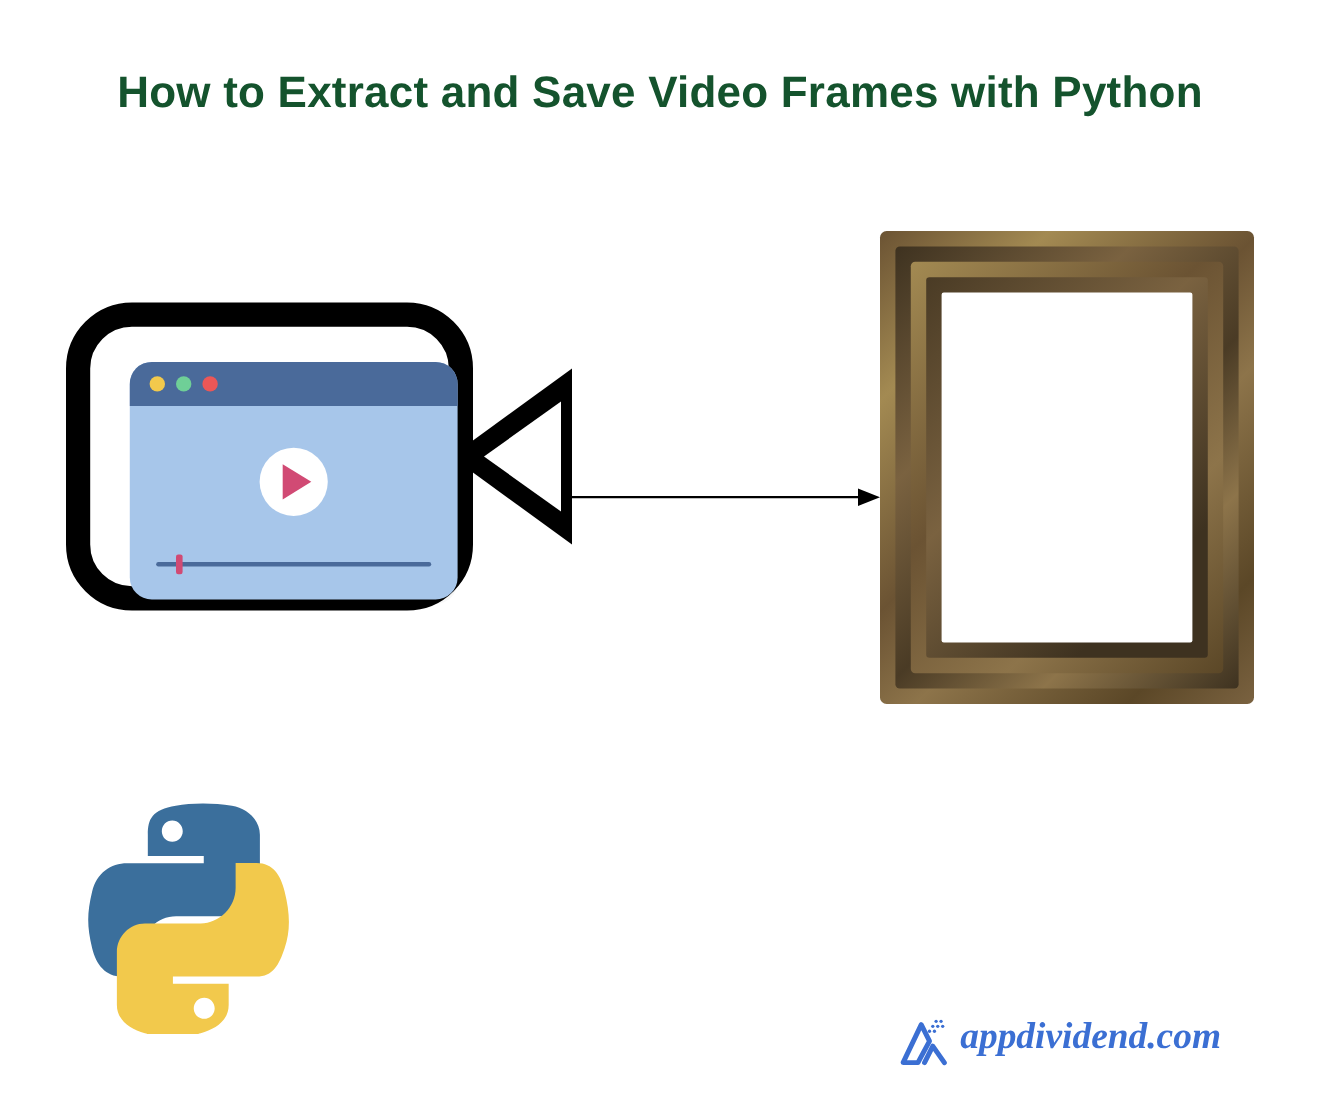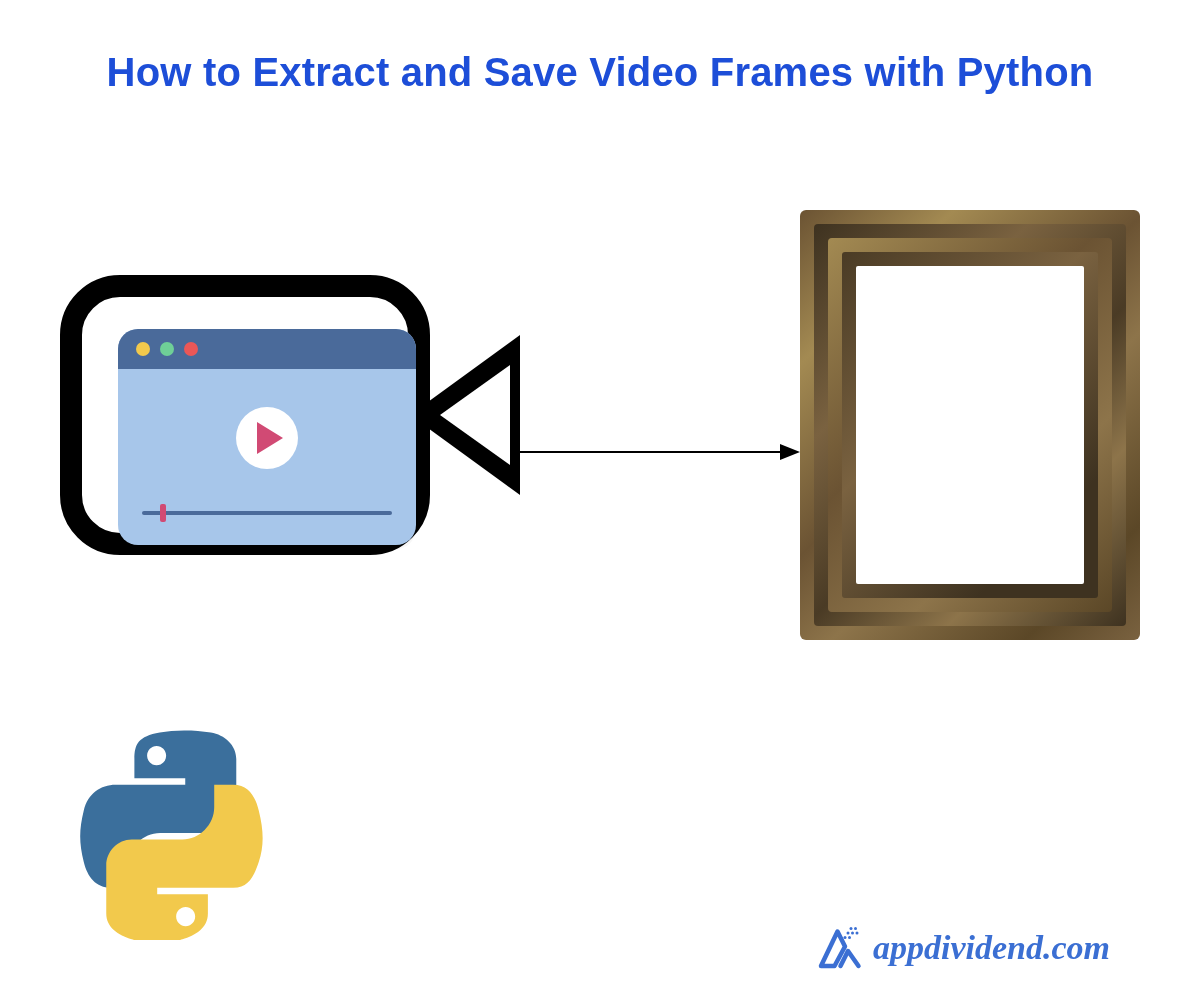--- a/index.html
+++ b/index.html
@@ -1,18 +1,18 @@
 <!DOCTYPE html>
 <html><head>
 <meta charset="utf-8">
 <style>
   html,body{margin:0;padding:0;width:1200px;height:1000px;background:#fff;font-family:Verdana,Geneva,sans-serif;overflow:hidden}
   .stage{position:relative;width:1200px;height:1000px}
-  .title{position:absolute;left:0;top:50px;width:1200px;text-align:center;font-size:40px;font-weight:800;color:#1d4ed8;letter-spacing:.2px}
-  .brand{position:absolute;right:90px;bottom:28px;display:flex;align-items:center;gap:10px}
+  .title{position:absolute;left:0;top:62px;width:1200px;text-align:center;font-size:40px;font-weight:800;color:#14532d;letter-spacing:.2px}
+  .brand{position:absolute;right:90px;bottom:28px;display:flex;align-items:flex-start;gap:10px}
   .brand-text{font-family:Georgia,"Times New Roman",serif;font-size:34px;color:#3b6fd3;font-style:italic;font-weight:600}
   .logo-a{width:48px;height:48px}
   .arrow{position:absolute;left:520px;top:442px;width:280px;height:20px}
   .arrow svg{display:block}
   
   .camera{position:absolute;left:60px;top:275px;width:460px;height:350px}
   .cam-body{position:absolute;left:0;top:0;width:370px;height:280px;border:22px solid #000;border-radius:60px;background:#fff;box-sizing:border-box}
   .cam-lens{position:absolute;left:350px;top:60px;width:0;height:0;border-top:80px solid transparent;border-bottom:80px solid transparent;border-right:110px solid #000}
   .cam-lens-inner{position:absolute;left:380px;top:90px;width:0;height:0;border-top:50px solid transparent;border-bottom:50px solid transparent;border-right:70px solid #fff}
   .browser{position:absolute;left:36px;top:32px;width:298px;height:216px;border-radius:20px;background:#a7c6ea;box-shadow:0 4px 0 rgba(0,0,0,.03)}

